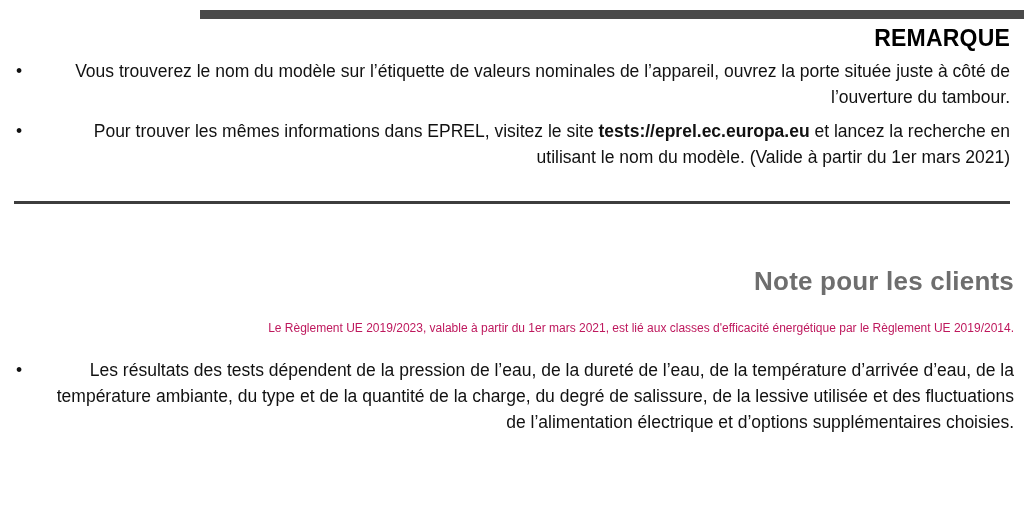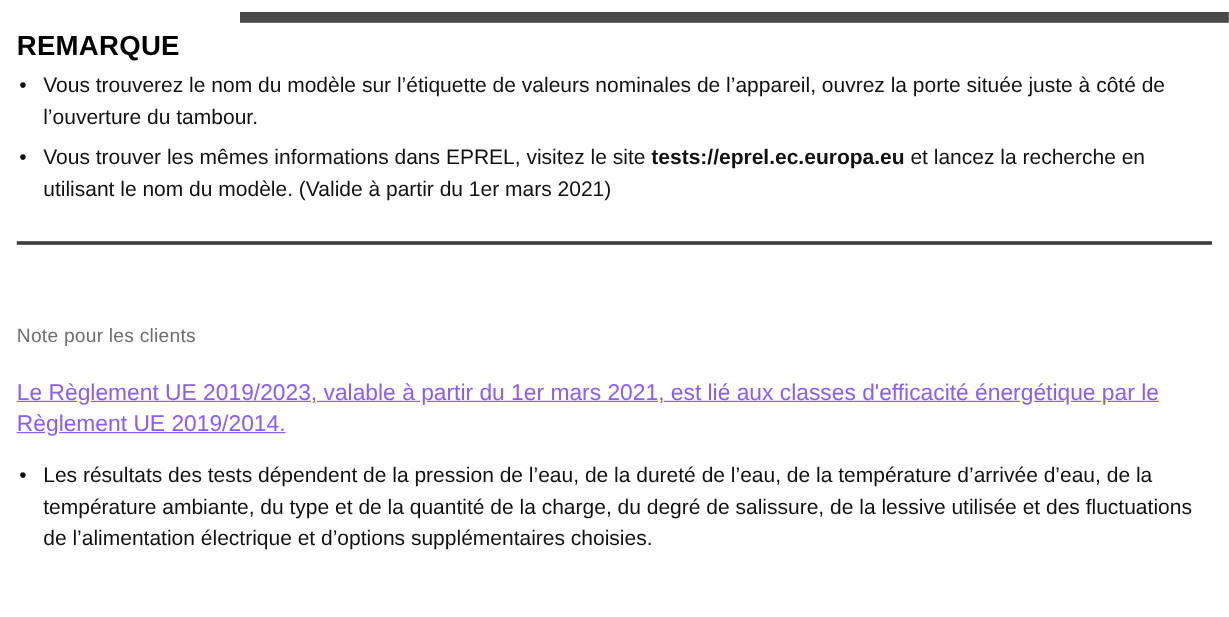--- a/index.html
+++ b/index.html
@@ -12,20 +12,21 @@
     background: #ffffff;
     font-family: "Liberation Sans", sans-serif;
     color: #000000;
     overflow: hidden;
   }
   .page {
     position: relative;
     width: 1024px;
     height: 498px;
     box-sizing: border-box;
+    text-align: right;
   }
 
   
   .top-rule {
     position: absolute;
     left: 200px;
     top: 10px;
     width: 824px;
     height: 9px;
     background: #4a4a4a;
@@ -81,33 +82,32 @@
   }
 
   
   .clients-block {
     position: absolute;
     left: 14px;
     top: 265px;
     width: 1000px;
   }
   .section-title {
-    font-size: 16px;
-    font-weight: normal;
+    font-size: 26px;
+    font-weight: bold;
     color: #6e6e6e;
     line-height: 32px;
     margin: 0 0 18px 0;
     letter-spacing: 0.2px;
   }
   .para {
-    font-size: 19px;
+    font-size: 12px;
     line-height: 26px;
-    color: #8b5cf6;
+    color: #be185d;
     margin: 0 0 16px 0;
-    text-decoration: underline;
   }
   .clients-block ul.bullets > li {
     margin-bottom: 0;
   }
 </style>
 </head>
 <body>
 
 <div class="page">
 
@@ -115,21 +115,21 @@
 
   <div class="remark-block">
     <h2 class="remark-title">REMARQUE</h2>
     <ul class="bullets">
       <li>
         <span class="bullet-dot">•</span>
         <span>Vous trouverez le nom du modèle sur l’étiquette de valeurs nominales de l’appareil, ouvrez la porte située juste à côté de l’ouverture du tambour.</span>
       </li>
       <li>
         <span class="bullet-dot">•</span>
-        <span>Vous trouver les mêmes informations dans EPREL, visitez le site </span><span class="bold">tests://eprel.ec.europa.eu</span><span> et lancez la recherche en utilisant le nom du modèle. (Valide à partir du 1er mars 2021)</span>
+        <span>Pour trouver les mêmes informations dans EPREL, visitez le site </span><span class="bold">tests://eprel.ec.europa.eu</span><span> et lancez la recherche en utilisant le nom du modèle. (Valide à partir du 1er mars 2021)</span>
       </li>
     </ul>
   </div>
 
   <div class="divider"></div>
 
   <div class="clients-block">
     <h1 class="section-title">Note pour les clients</h1>
     <p class="para">Le Règlement UE 2019/2023, valable à partir du 1er mars 2021, est lié aux classes d'efficacité énergétique par le Règlement UE 2019/2014.</p>
     <ul class="bullets">

